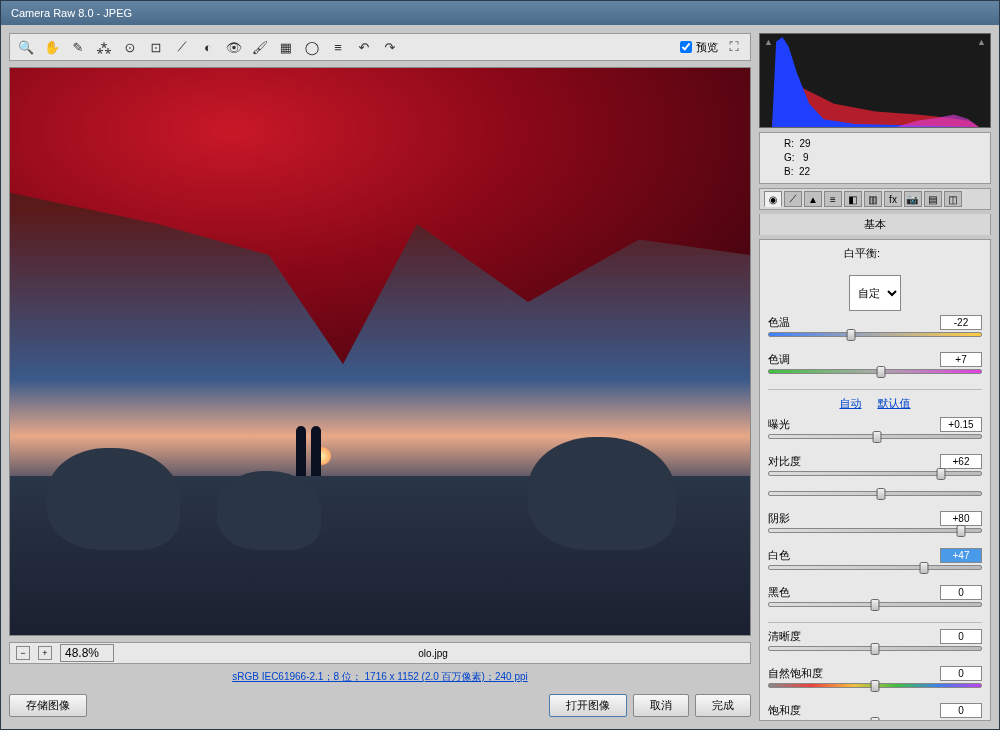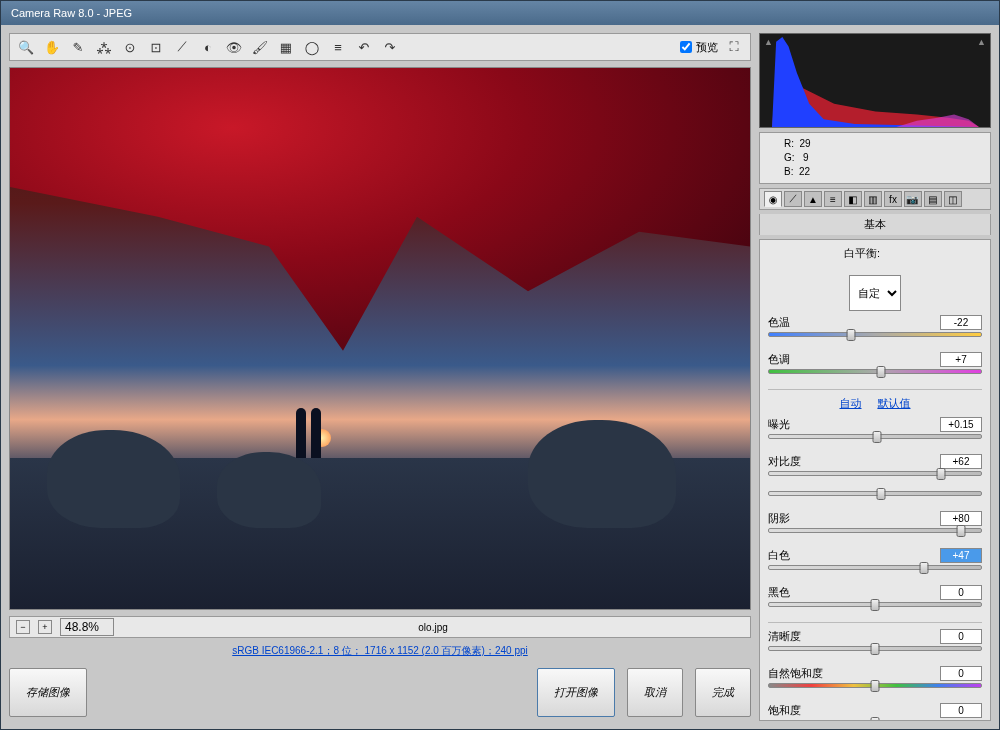--- a/index.html
+++ b/index.html
@@ -24,21 +24,21 @@
 .person { position: absolute; bottom: 0; width: 10px; height: 50px; background: #0a1020; border-radius: 5px 5px 0 0; }
 .p1 { left: 5px; }
 .p2 { left: 20px; }
 .sun { position: absolute; bottom: 30%; left: 41%; width: 18px; height: 18px; background: radial-gradient(#ffeeaa, #ff8844); border-radius: 50%; }
 .bottom-bar { background: #e8e8e8; border: 1px solid #999; height: 22px; display: flex; align-items: center; padding: 0 6px; font-size: 10px; gap: 8px; }
 .zoom-btn { width: 14px; height: 14px; border: 1px solid #888; font-size: 9px; display: flex; align-items: center; justify-content: center; cursor: pointer; }
 .zoom-select { font-size: 12px; border: 1px solid #888; padding: 1px 14px 1px 4px; }
 .filename { margin: 0 auto; }
 .status-link { text-align: center; font-size: 10px; color: #0044cc; text-decoration: underline; }
 .footer-btns { display: flex; justify-content: space-between; padding: 4px 0; }
-.btn { border: 1px solid #888; background: linear-gradient(#f8f8f8, #d8d8d8); font-size: 11px; padding: 16px 16px; cursor: pointer; border-radius: 2px; font-style: italic; }
+.btn { border: 1px solid #888; background: linear-gradient(#f8f8f8, #d8d8d8); font-size: 11px; padding: 3px 16px; cursor: pointer; border-radius: 2px; }
 .btn-primary { border: 1px solid #4a7aaa; }
 .right-panel { width: 232px; display: flex; flex-direction: column; gap: 4px; }
 .histogram { height: 95px; background: #1a1a1a; border: 1px solid #666; position: relative; overflow: hidden; }
 .hist-shape { position: absolute; bottom: 0; left: 5%; width: 90%; height: 100%; }
 .hist-blue { fill: #2040ff; }
 .hist-red { fill: #d02030; opacity: 0.85; }
 .hist-mag { fill: #e040e0; opacity: 0.6; }
 .hist-tri { position: absolute; top: 3px; font-size: 9px; color: #888; }
 .hist-tri.l { left: 4px; }
 .hist-tri.r { right: 4px; }
@@ -57,21 +57,21 @@
 .slider-row .top { display: flex; justify-content: space-between; align-items: center; margin-bottom: 2px; }
 .slider { width: 100%; height: 12px; position: relative; }
 .slider-track { height: 5px; border: 1px solid #888; border-radius: 2px; background: linear-gradient(90deg, #ddd, #bbb); }
 .slider-track.temp { background: linear-gradient(90deg, #4080ff, #aaa, #ffcc40); }
 .slider-track.tint { background: linear-gradient(90deg, #40c040, #aaa, #e040e0); }
 .slider-track.sat { background: linear-gradient(90deg, #888, #f04040, #f0c040, #40c040, #4080f0, #c040f0); }
 .slider-thumb { position: absolute; top: -3px; width: 9px; height: 12px; background: linear-gradient(#f0f0f0, #c0c0c0); border: 1px solid #666; border-radius: 2px; transform: translateX(-50%); }
 .links-row { display: flex; justify-content: center; gap: 16px; margin: 6px 0; }
 .links-row a { color: #0044cc; font-size: 11px; text-decoration: underline; cursor: pointer; }
 .divider { border-top: 1px solid #bbb; margin: 6px 0; }
-.right-btns { display: flex; gap: 12px; justify-content: flex-end; }
+.right-btns { display: flex; gap: 6px; justify-content: flex-end; }
 </style>
 </head>
 <body>
 
 <div class="window">
   <div class="titlebar">
     <span>Camera Raw 8.0  -  JPEG</span>
   </div>
   <div class="content">
     <div class="left-panel">

